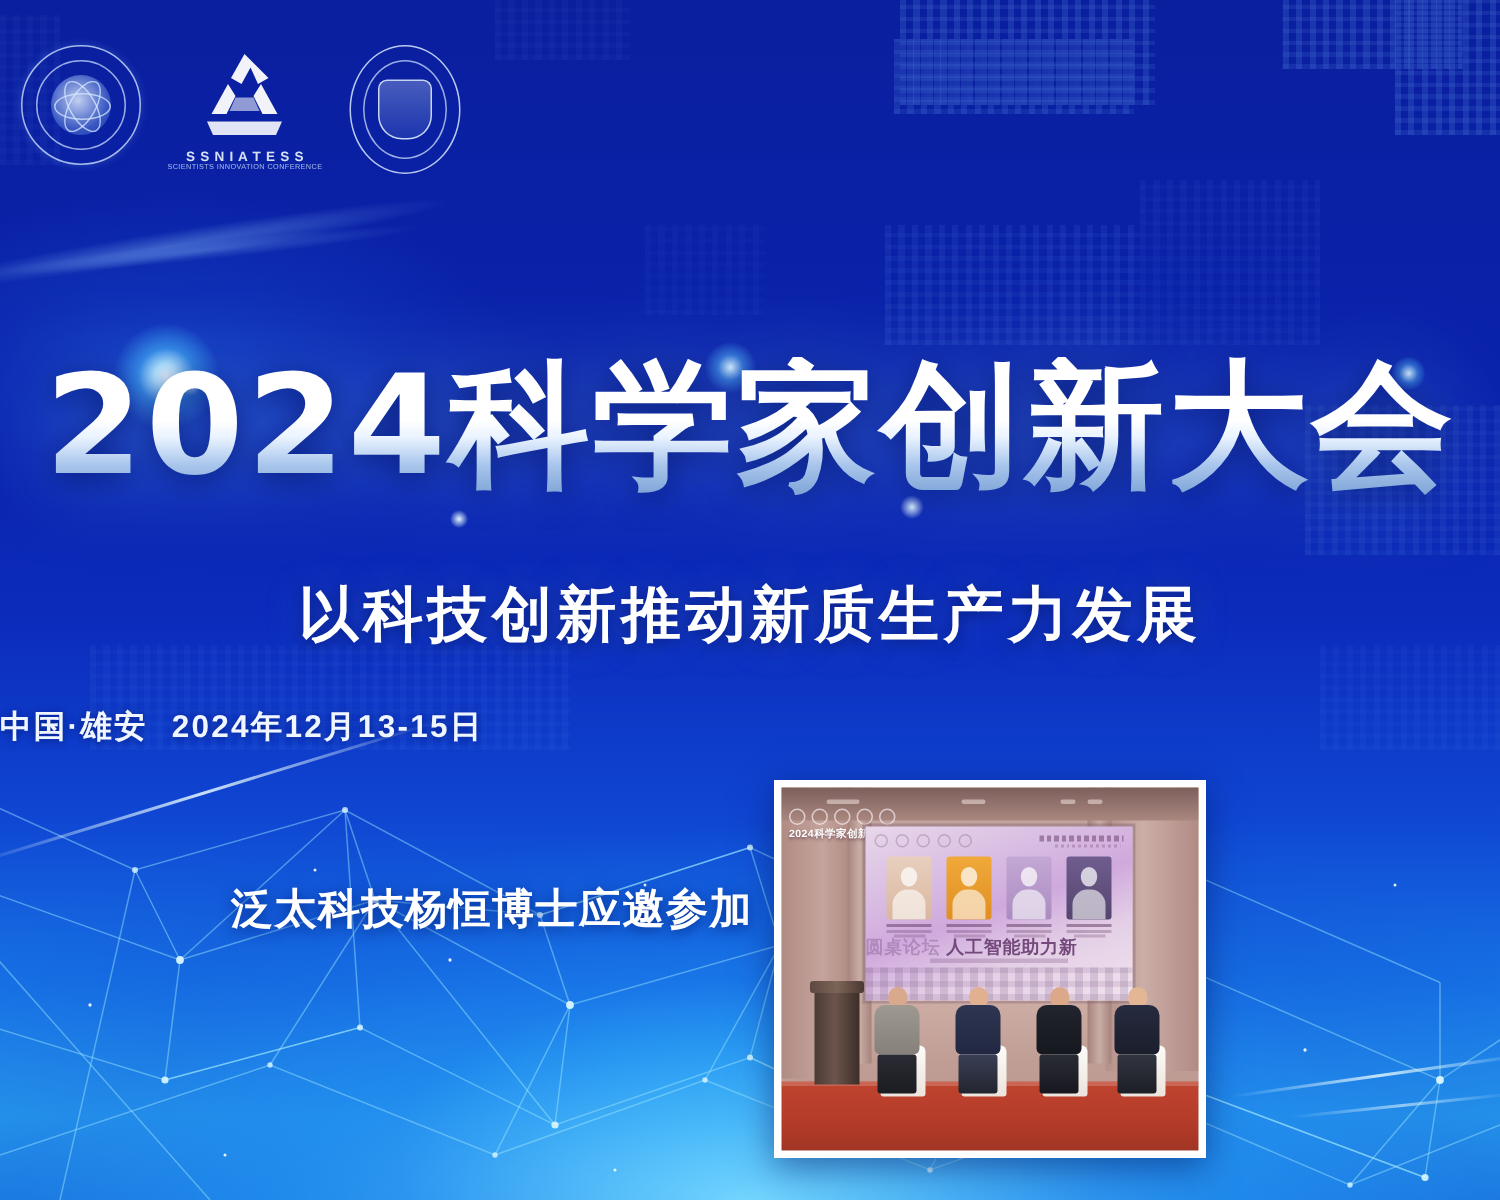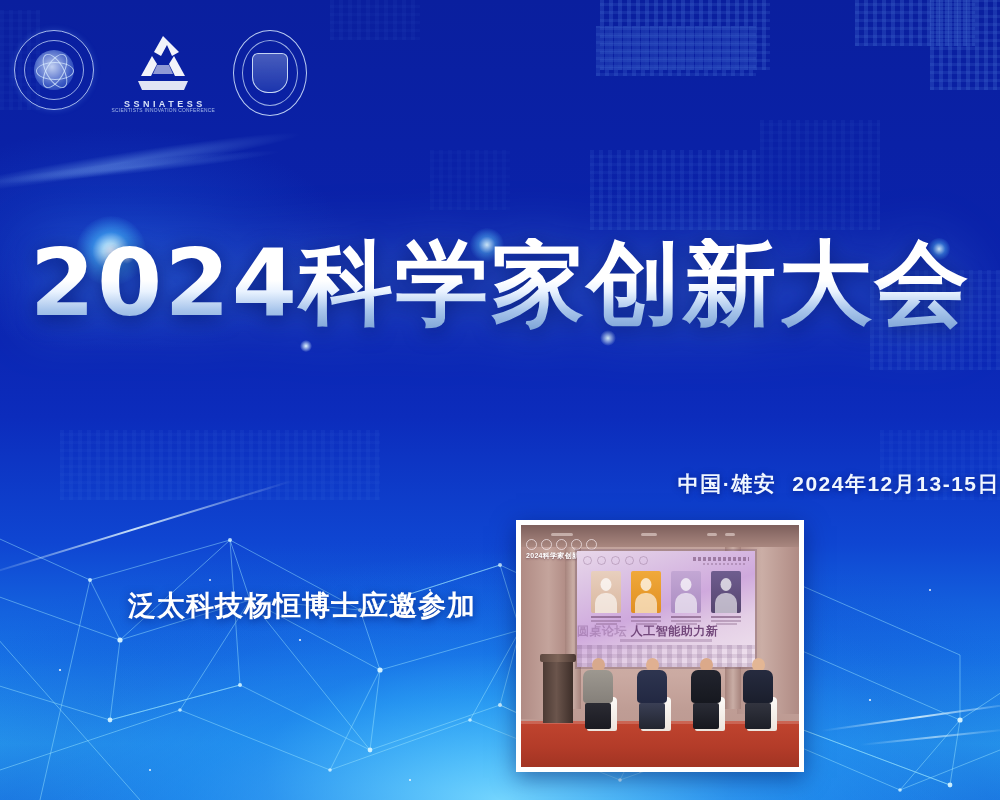--- a/index.html
+++ b/index.html
@@ -94,27 +94,27 @@
     -webkit-background-clip:text;background-clip:text;color:transparent;
     -webkit-text-fill-color:transparent;
     filter:drop-shadow(0 4px 10px rgba(3,20,110,.75)) drop-shadow(0 0 28px rgba(120,200,255,.35));
     transform:scaleX(1.02);
   }
 
   .subtitle{position:absolute;left:0;top:382px;width:1000px;text-align:center;
     font-size:40px;font-weight:700;color:#ffffff;letter-spacing:3px;
     text-shadow:0 2px 10px rgba(3,20,110,.8), 0 0 26px rgba(120,200,255,.25);}
 
-  .meta{position:absolute;left:0;top:470px;width:1000px;text-align:right;
+  .meta{position:absolute;left:0;top:470px;width:1000px;text-align:left;
     font-size:21px;font-weight:600;color:#f0f6ff;letter-spacing:1.5px;
     text-shadow:0 1px 6px rgba(3,20,110,.7);}
   .meta .sp{display:inline-block;width:16px;}
 
   
-  .caption{position:absolute;left:128px;top:586px;width:400px;text-align:left;
+  .caption{position:absolute;left:128px;top:586px;width:400px;text-align:center;
     font-size:28px;font-weight:700;color:#ffffff;line-height:1.46;letter-spacing:1px;
     text-shadow:0 2px 9px rgba(4,30,120,.75);}
 
   
   .photo{position:absolute;left:516px;top:520px;width:288px;height:252px;
     background:#ffffff;padding:5px;box-sizing:border-box;
     box-shadow:0 6px 22px rgba(2,15,90,.5);}
   .photo-inner{position:relative;width:100%;height:100%;overflow:hidden;background:#c9a9a3;}
 
   
@@ -315,20 +315,21 @@
         </div>
       </div>
     </div>
 
   </div>
 
   <div class="title-wrap">
     <span class="title">2024科学家创新大会</span>
   </div>
 
+  <div class="subtitle">以科技创新推动新质生产力发展</div>
 
   <div class="meta">
     <span>中国·雄安</span><span class="sp"></span><span>2024年12月13-15日</span>
   </div>
 
   <div class="caption">
     <div>泛太科技杨恒博士应邀参加</div>
   </div>
 
   <div class="photo">

